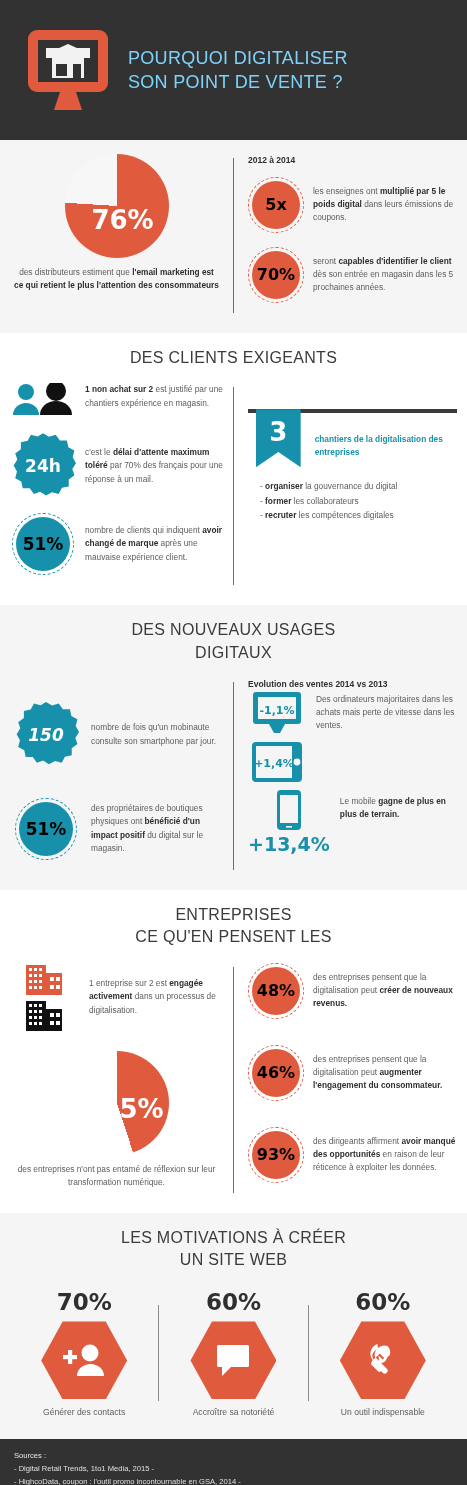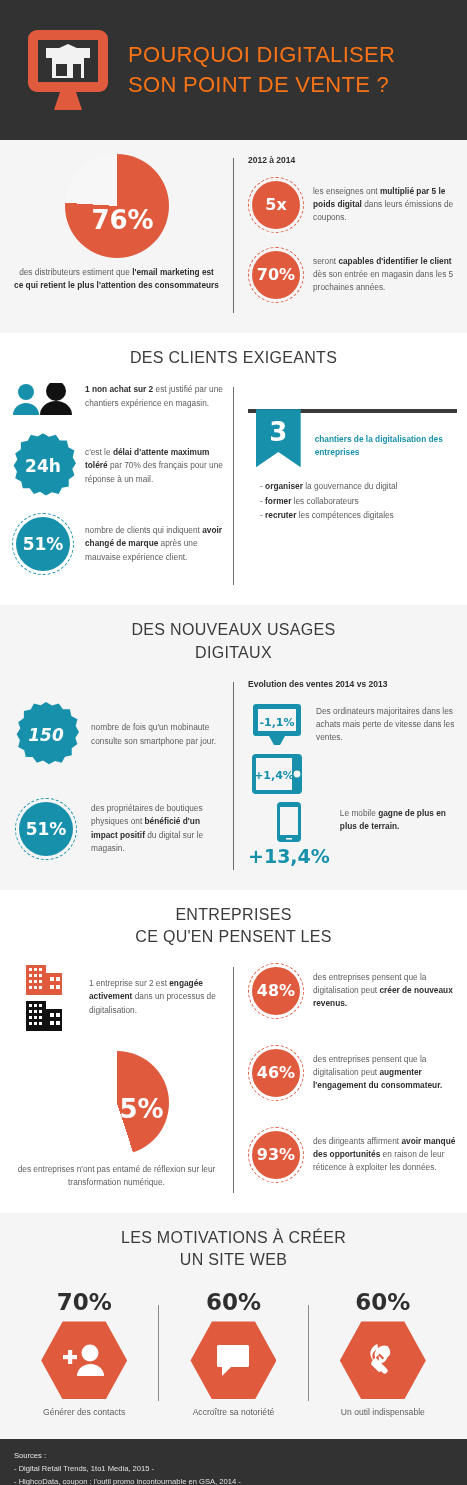--- a/index.html
+++ b/index.html
@@ -13,22 +13,22 @@
   
   .header {
     background: #333232;
     height: 140px;
     display: flex;
     align-items: center;
     padding: 0 14px;
   }
   .hdr-icon { width: 108px; flex: 0 0 108px; display:flex; align-items:center; justify-content:center; }
   .hdr-title {
-    color: #f97316;
-    font-size: 22px;
+    color: #7dd3fc;
+    font-size: 18px;
     line-height: 1.35;
     font-weight: 400;
     letter-spacing: 0.3px;
     padding-left: 6px;
   }
   .hdr-title span { display:block; }
 
   
   .sec { padding: 14px 10px 16px 10px; }
   .sec-grey { background: #f5f5f5; }
@@ -60,21 +60,21 @@
   }
   .row-txt b { color: #2f2f2f; font-weight: bold; }
 
   
   .badge {
     flex: 0 0 auto;
     position: relative;
     display: flex;
     align-items: flex-start;
     justify-content: center;
-    color: #ffffff;
+    color: #000000;
     font-weight: bold;
     font-family: "DejaVu Sans", sans-serif;
   }
   .badge-dash {
     border-radius: 50%;
     border: 1.5px dashed;
     padding: 3px;
   }
   .badge-dash > .inner {
     border-radius: 50%;
@@ -139,21 +139,21 @@
     margin-top:-4px; margin-left: 8px;
   }
   .ribbon-txt {
     color:#1791ab; font-weight:bold; font-size:8.3px; line-height:1.6;
     padding-left: 14px; padding-top: 20px;
   }
   .bullets { font-size:8.3px; line-height:1.75; color:#5d5d5d; margin-top:12px; padding-left:12px;}
   .bullets b { color:#2f2f2f; }
 
   
-  .dev-head { font-size:8.5px; font-weight:bold; color:#2f2f2f; line-height:1.5; margin-bottom:12px; }
+  .dev-head { font-size:8.5px; font-weight:bold; color:#2f2f2f; line-height:1.5; }
   .dev-row { display:flex; align-items:center; margin-bottom:6px; }
   .dev-icon { flex:0 0 58px; display:flex; flex-direction:column; align-items:center; }
   .dev-txt { font-size:8.3px; line-height:1.62; color:#5d5d5d; padding-left:10px; }
   .dev-txt b { color:#2f2f2f; }
   .dev-val {
     color:#1791ab; font-weight:bold; font-size:19px; margin-top:2px;
     font-family:"DejaVu Sans", sans-serif;
   }
 
   

